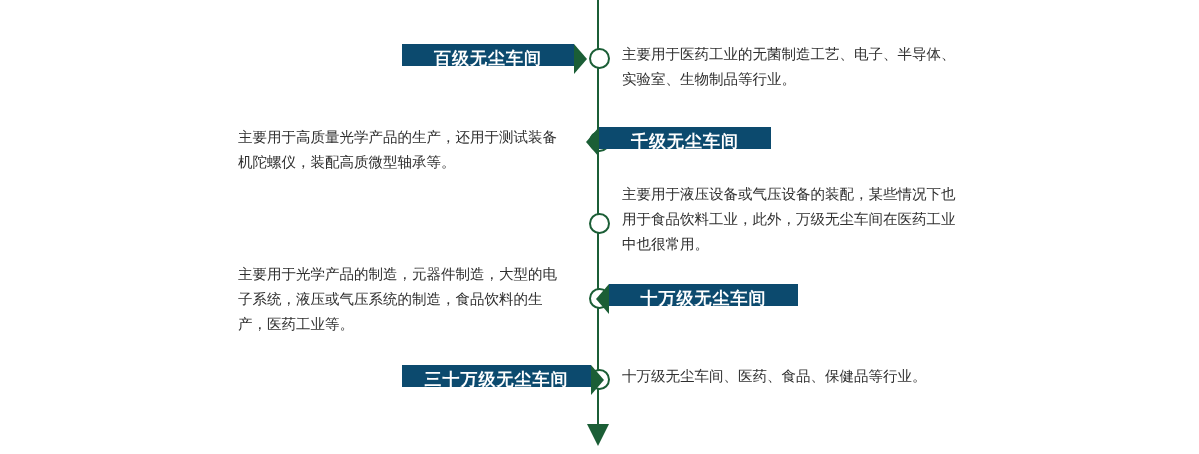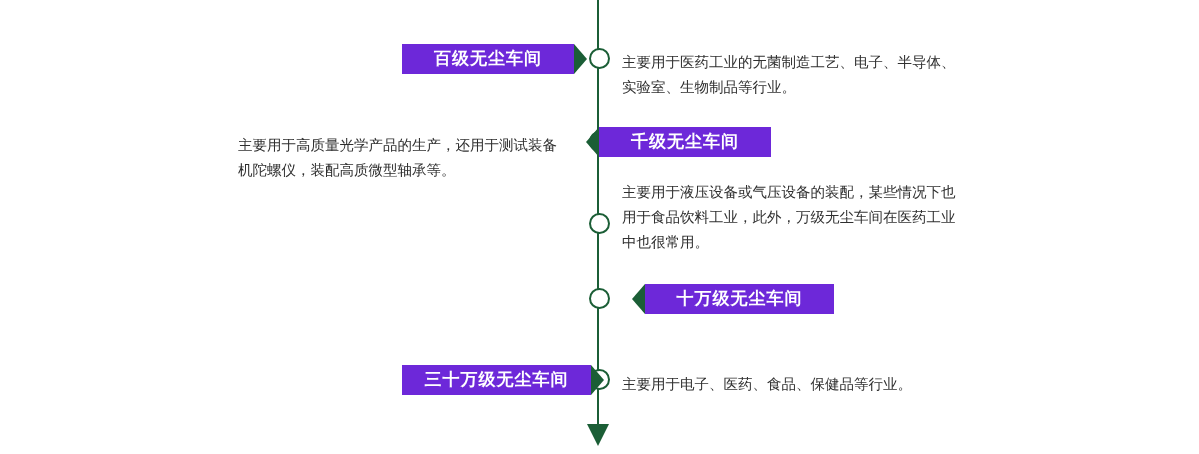--- a/index.html
+++ b/index.html
@@ -45,26 +45,26 @@
     height: 17px;
     border: 2px solid #1b5e36;
     border-radius: 50%;
     background: #ffffff;
     left: 589px;
   }
 
   
   .tag {
     position: absolute;
-    background: #6d28d9;
+    background: #0c4a6e;
     color: #ffffff;
     font-weight: bold;
     font-size: 17px;
     letter-spacing: 1px;
-    height: 30px;
+    height: 22px;
     line-height: 30px;
     white-space: nowrap;
   }
   .tag.left {
     text-align: center;
     padding: 0 16px;
   }
   .tag.right {
     text-align: center;
     padding: 0 16px;
@@ -92,21 +92,20 @@
     border-bottom: 15px solid transparent;
     border-right: 13px solid #1b5e36;
   }
 
   
   .desc {
     position: absolute;
     color: #2f2f2f;
     font-size: 14.5px;
     line-height: 25px;
-    margin-top: 8px;
   }
   .desc.left {
     text-align: left;
   }
   .desc.right {
     text-align: left;
   }
 </style>
 </head>
 <body>
@@ -118,22 +117,23 @@
 
   <div class="node" style="top:48px;"></div>
   <div class="tag left" style="left:402px; top:44px; width:140px;">百级无尘车间</div>
   <div class="desc right" style="left:622px; top:42px; width:340px;">主要用于医药工业的无菌制造工艺、电子、半导体、实验室、生物制品等行业。</div>
 
   <div class="node" style="top:131px;"></div>
   <div class="tag right" style="left:599px; top:127px; width:140px;">千级无尘车间</div>
   <div class="desc left" style="left:238px; top:125px; width:333px;">主要用于高质量光学产品的生产，还用于测试装备机陀螺仪，装配高质微型轴承等。</div>
 
   <div class="node" style="top:213px;"></div>
-  <div class="desc right" style="left:622px; top:172px; width:345px;">主要用于液压设备或气压设备的装配，某些情况下也用于食品饮料工业，此外，万级无尘车间在医药工业中也很常用。</div>
+  <div class="desc right" style="left:622px; top:182px; width:345px;">主要用于液压设备或气压设备的装配，某些情况下也用于食品饮料工业，此外，万级无尘车间在医药工业中也很常用。</div>
 
   <div class="node" style="top:288px;"></div>
-  <div class="tag right" style="left:645px; top:284px; width:157px;">十万级无尘车间</div>
+  <div class="tag right" style="left:609px; top:284px; width:157px;">十万级无尘车间</div>
+  <div class="desc left" style="left:238px; top:262px; width:333px;">主要用于光学产品的制造，元器件制造，大型的电子系统，液压或气压系统的制造，食品饮料的生产，医药工业等。</div>
 
   <div class="node" style="top:369px;"></div>
   <div class="tag left" style="left:402px; top:365px; width:157px;">三十万级无尘车间</div>
-  <div class="desc right" style="left:622px; top:364px; width:340px;">主要用于电子、医药、食品、保健品等行业。</div>
+  <div class="desc right" style="left:622px; top:364px; width:340px;">十万级无尘车间、医药、食品、保健品等行业。</div>
 
 </div>
 
 </body></html>

